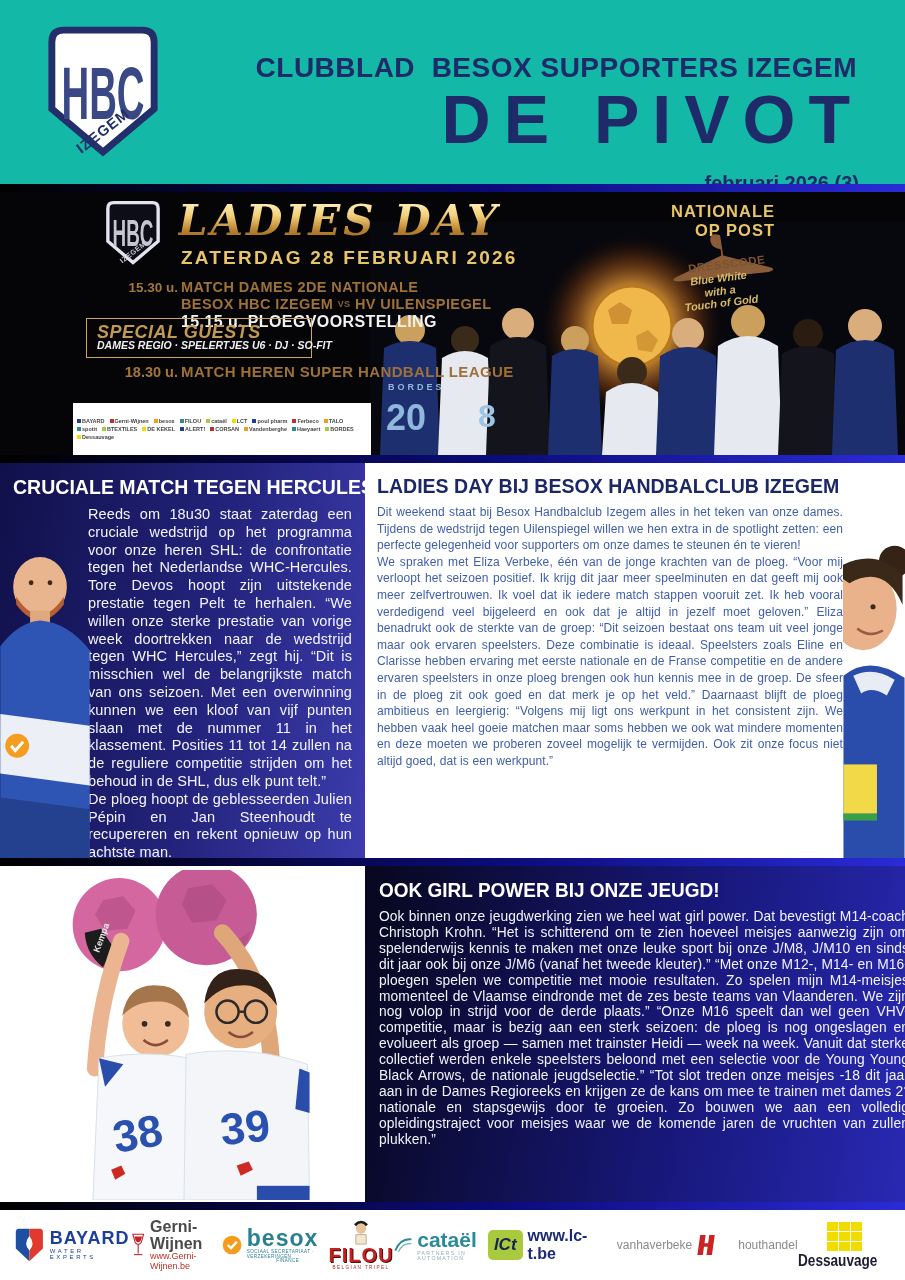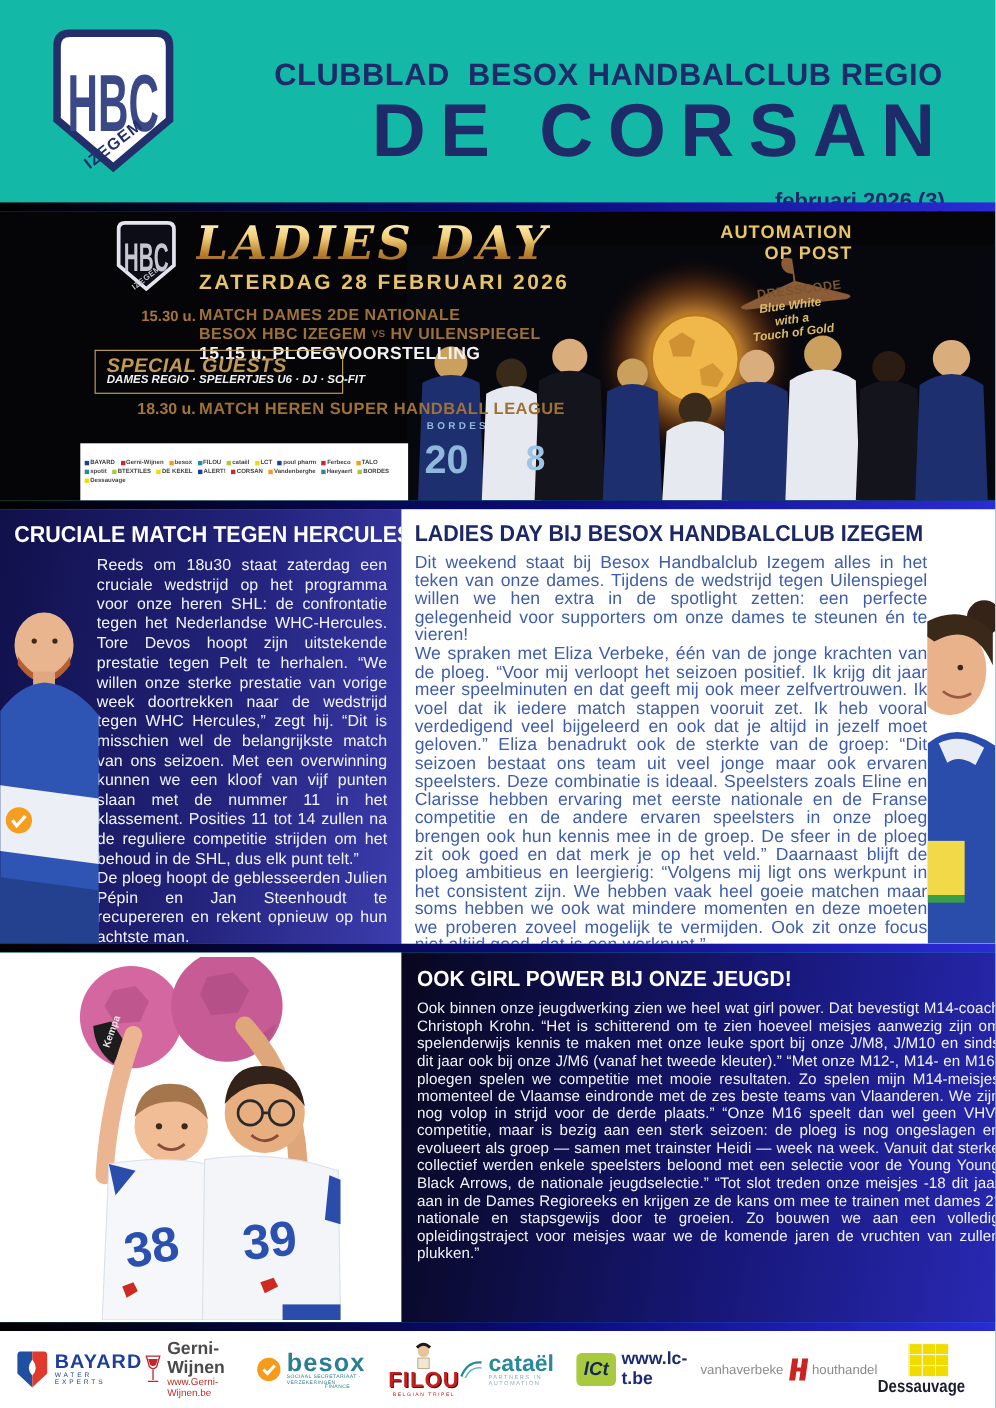--- a/index.html
+++ b/index.html
@@ -56,21 +56,21 @@
         background:linear-gradient(100deg,#10104a 0%,#23237c 55%,#3d3dae 100%);}
   .colL h1{margin:12px 8px 7px 13px;color:#fff;font-size:21px;letter-spacing:0;
         transform:scaleX(.93);transform-origin:left center;white-space:nowrap;}
   .colL .body{margin:0 13px 0 88px;color:#f3f4ff;font-size:14.5px;line-height:17.8px;
         text-align:justify;letter-spacing:.1px;}
   .colL .body p{margin:0;}
   .playerL{position:absolute;left:0;top:82px;}
   .colR{position:absolute;left:365px;top:0;width:540px;height:395px;background:#fff;overflow:hidden;}
   .colR h1{margin:11px 14px 6px 12px;color:#1c2766;font-size:21px;
         transform:scaleX(.93);transform-origin:left center;white-space:nowrap;}
-  .colR .body{margin:0 62px 0 12px;color:#3f5dab;font-size:16px;line-height:16.6px;
+  .colR .body{margin:0 62px 0 12px;color:#3f5dab;font-size:12px;line-height:16.6px;
         text-align:justify;letter-spacing:.1px;}
   .colR .body p{margin:0;}
   .playerR{position:absolute;right:0;top:65px;}
 
   
   .row2{position:absolute;left:0;top:866px;width:905px;height:336px;}
   .photoBox{position:absolute;left:0;top:0;width:365px;height:336px;background:#fff;overflow:hidden;}
   .colG{position:absolute;left:365px;top:0;width:560px;height:336px;overflow:hidden;
         background:linear-gradient(100deg,#07071e 0%,#171778 55%,#2a2ab8 100%);}
   .colG h1{margin:13px 16px 7px 14px;color:#fff;font-size:20px;
@@ -90,42 +90,42 @@
   .gerni-sub{color:#c03028;font-size:9px;}
   .besox-name{color:#2a7f92;font-weight:bold;font-size:23px;letter-spacing:1px;}
   .besox-sub{color:#2a7f92;font-size:4.6px;letter-spacing:.4px;}
   .filou-name{color:#c42020;font-weight:bold;font-size:20px;letter-spacing:1px;text-shadow:1px 1px 0 #4a0d0d;}
   .filou-sub{color:#c42020;font-size:4.6px;letter-spacing:1.4px;text-align:center;}
   .cat-name{color:#2a8a9a;font-weight:bold;font-size:21px;}
   .cat-sub{color:#8fb0b6;font-size:5.2px;letter-spacing:1.3px;}
   .lct-tile{width:44px;height:30px;background:#a9c93f;border-radius:5px;display:flex;align-items:center;justify-content:center;
         color:#15254f;font-weight:bold;font-style:italic;font-size:17px;}
   .lct-url{color:#1b2a72;font-weight:bold;font-size:16px;}
-  .vh-txt{color:#8a8a8a;font-size:12px;}
+  .vh-txt{color:#8a8a8a;font-size:12px;margin-left:20px;}
   .dess-tile{width:36px;height:30px;background:#f2dc00;
         background-image:linear-gradient(#fff 1px,transparent 1px),linear-gradient(90deg,#fff 1px,transparent 1px);
         background-size:12px 10px;}
   .dess-name{color:#1c1c30;font-weight:bold;font-size:16px;transform:scaleX(.85);transform-origin:left;}
 </style>
 </head>
 <body>
 
 <div class="page">
 
   <svg class="abs" style="left:44px;top:24px" width="118" height="148" viewBox="0 0 120 150">
     <path d="M20 6 H100 Q112 6 112 18 V86 L60 130 L8 86 V18 Q8 6 20 6 Z" fill="#fff" stroke="#222f6b" stroke-width="7"></path>
     <g transform="translate(60,72) scale(0.78,1.5)">
       <text x="0" y="16" text-anchor="middle" font-size="50" font-weight="bold" fill="#3a4885" font-family="Liberation Sans,sans-serif">HBC</text>
     </g>
     <g transform="translate(38,132) rotate(-38)">
       <text font-size="15" font-weight="bold" fill="#222f6b" letter-spacing="1" font-family="Liberation Sans,sans-serif">IZEGEM</text>
     </g>
   </svg>
-  <div class="kicker">CLUBBLAD  BESOX HANDBALCLUB REGIO</div>
-  <div class="masthead">DE CORSAN</div>
+  <div class="kicker">CLUBBLAD  BESOX SUPPORTERS IZEGEM</div>
+  <div class="masthead">DE PIVOT</div>
   <div class="issue">februari 2026 (3)</div>
 
   <div class="bar" style="top:184px"></div>
 
   <div class="poster">
 
     <svg class="scene" width="535" height="233" viewBox="0 0 535 233">
       <defs>
         <radialGradient id="glow">
           <stop offset="0" stop-color="#ffe09a"></stop>
@@ -189,21 +189,21 @@
 
     <div class="sgbox">
       <div class="sglabel">SPECIAL GUESTS</div>
       <div class="sglist">DAMES REGIO  ·  SPELERTJES U6  ·  DJ  ·  SO-FIT</div>
     </div>
 
     <div class="ev-time" style="left:120px;top:172px;font-size:14.5px">18.30 u.</div>
     <div class="ev-line" style="top:171px;font-size:15px">MATCH HEREN SUPER HANDBALL LEAGUE</div>
 
     <div class="supporters">
-      <div>AUTOMATION</div>
+      <div>NATIONALE</div>
       <div>OP POST</div>
     </div>
     <svg class="hanger" width="112" height="52" viewBox="0 0 120 56">
       <path d="M62 10 q-12 -5 -11 6 q1 7 10 9 l0 7 L10 50 q-7 3 2 5 l98 0 q9 -2 2 -5 L63 32 Z" fill="#8a5c38"></path>
     </svg>
     <div class="dresscode">DRESSCODE</div>
     <div class="dresslines">
       <div>Blue White</div>
       <div>with a</div>
       <div>Touch of Gold</div>

